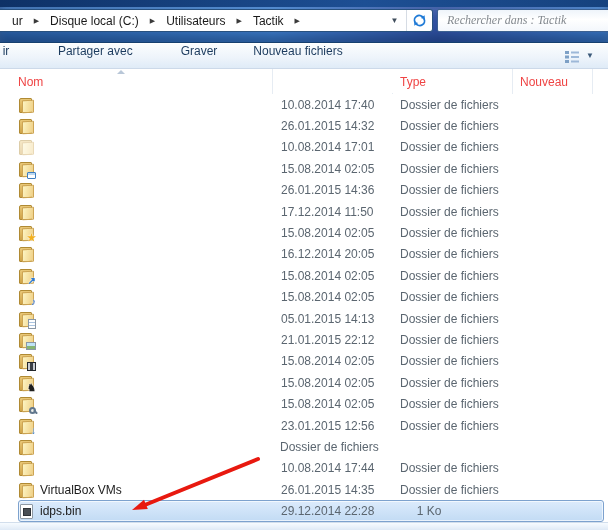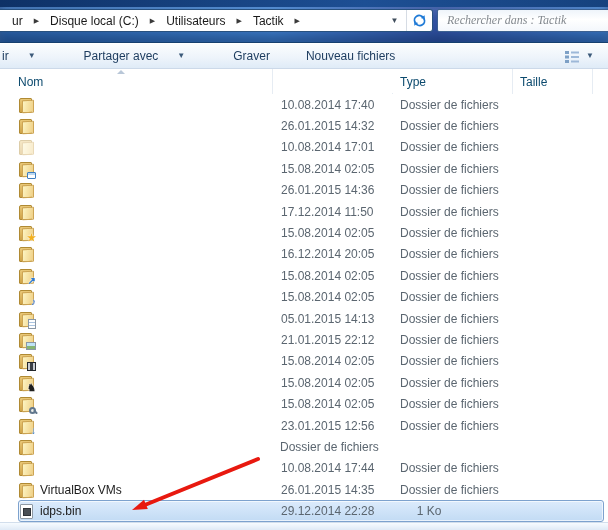--- a/index.html
+++ b/index.html
@@ -26,29 +26,29 @@
   .addr-refresh{width:25px;display:flex;align-items:center;justify-content:center;}
   .search-pill{position:absolute;left:437px;top:0;width:175px;height:23px;
     background:linear-gradient(180deg,#eef4fa,#ffffff 45%,#f3f7fc);
     border:1px solid #3c6191;border-radius:2px;display:flex;align-items:center;padding-left:9px;}
   .search-ph{font-style:italic;color:#83898f;font-family:Liberation Serif, serif;}
 
   
   .toolbar{position:absolute;left:0;top:44px;width:608px;height:25px;
     background:linear-gradient(180deg,#fbfdfe,#eef4fb 55%,#dfebf7);
     border-bottom:1px solid #ccd9e9;display:flex;align-items:center;color:#1c3b5e;}
-  .tb-item{display:flex;align-items:center;gap:19px;padding:0 10px;height:100%;cursor:default;}
+  .tb-item{display:flex;align-items:center;gap:19px;padding:0 10px;height:100%;cursor:default;flex-direction:column;}
   .tb-item.cut{padding-left:2px;}
   .dd{font-size:8px;color:#3c5a7a;line-height:1;}
   .tb-spacer{flex:1;}
   .tb-views{display:flex;align-items:center;gap:6px;padding:0 14px 0 6px;height:100%;}
 
   
   .hdr{position:absolute;left:0;top:69px;width:608px;height:25px;background:#fff;
-    display:flex;color:#0c4a6e;}
+    display:flex;color:#ef4444;}
   .hcell{display:flex;align-items:center;border-right:1px solid #e6ecf3;height:100%;}
   .h-name{width:273px;padding-left:18px;}
   .h-date{width:120px;padding-left:8px;margin-top:24px;}
   .h-type{width:120px;padding-left:7px;}
   .h-size{width:80px;padding-left:7px;}
   .sort-asc{position:absolute;left:117px;top:1px;width:0;height:0;
     border-left:4px solid transparent;border-right:4px solid transparent;
     border-bottom:4px solid #b9c7d8;}
 
   
@@ -161,21 +161,21 @@
           <rect x="7" y="10.5" width="8" height="2" fill="#9db8d8"></rect>
       </svg>
       <span class="dd">▼</span>
     </div>
   </div>
 
   <div class="hdr">
     <div class="hcell h-name">Nom</div>
     <div class="hcell h-date">Modifié le</div>
     <div class="hcell h-type">Type</div>
-    <div class="hcell h-size">Taille</div>
+    <div class="hcell h-size">Nouveau</div>
     <div class="sort-asc"></div>
   </div>
 
   <div class="rows" id="rows">
       <div class="row">
       <div class="c-name">
         <span class="icon folder"></span>
         <span class="label"></span>
       </div>
       <div class="c-date">10.08.2014 17:40</div>

